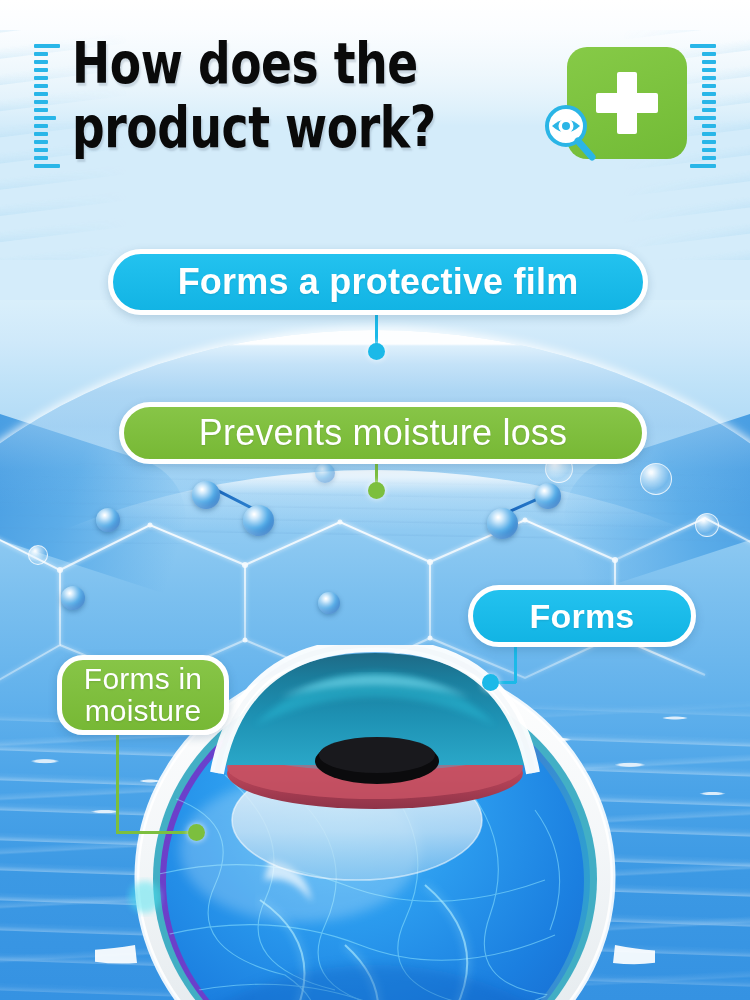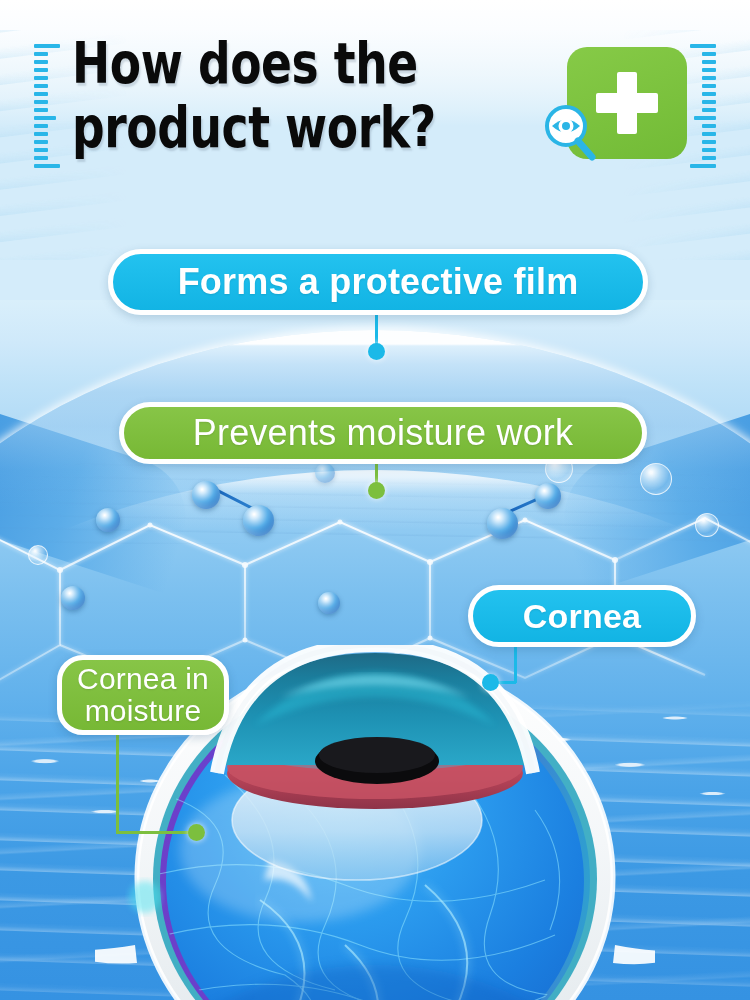--- a/index.html
+++ b/index.html
@@ -504,19 +504,19 @@
   <div class="leader v" id="lead-cornea-v"></div>
   <div class="leader h" id="lead-cornea-h"></div>
   <div class="dot cyan" id="dot-cornea"></div>
 
   <div class="leader v" id="lead-locks-v"></div>
   <div class="leader h" id="lead-locks-h"></div>
   <div class="dot green" id="dot-locks"></div>
 
   <div class="pill cyan" id="pill-film">Forms a protective film</div>
 
-  <div class="pill green" id="pill-moisture">Prevents moisture work</div>
-
-  <div class="pill cyan" id="pill-cornea">Cornea</div>
-
-  <div class="pill green" id="pill-locks">Cornea in moisture</div>
+  <div class="pill green" id="pill-moisture">Prevents moisture loss</div>
+
+  <div class="pill cyan" id="pill-cornea">Forms</div>
+
+  <div class="pill green" id="pill-locks">Forms in moisture</div>
 
 </div>
 
 </body></html>

